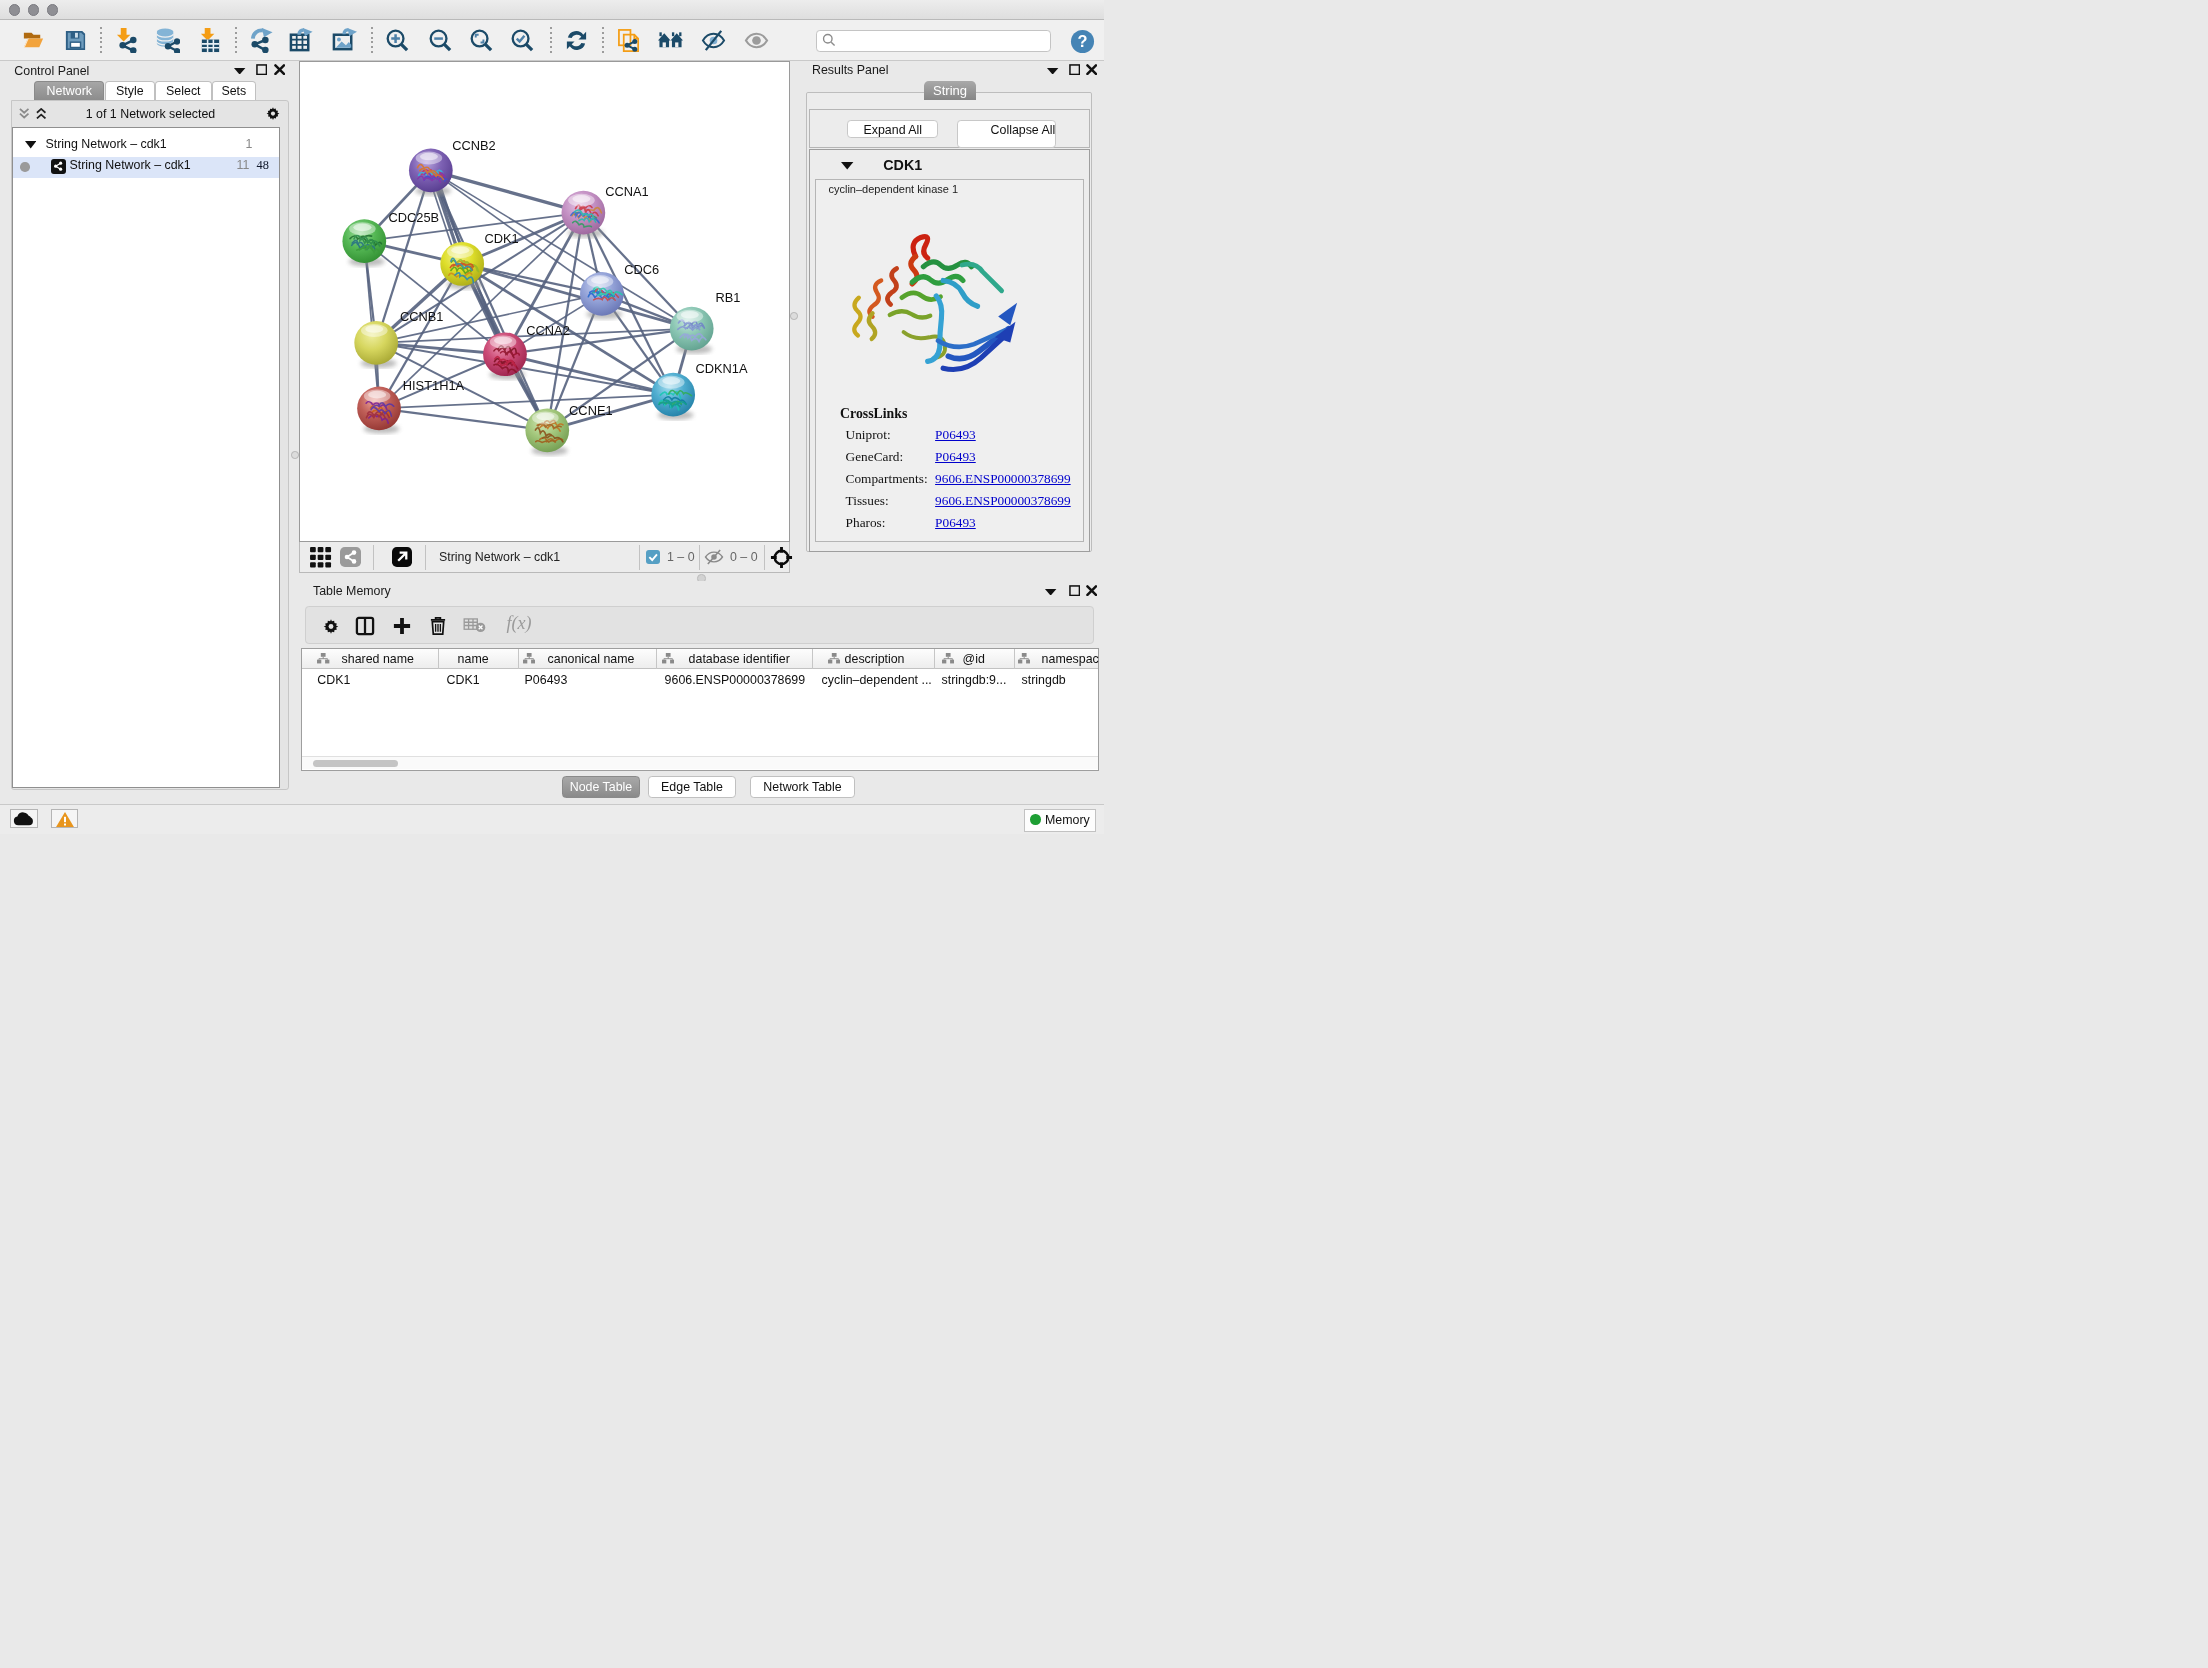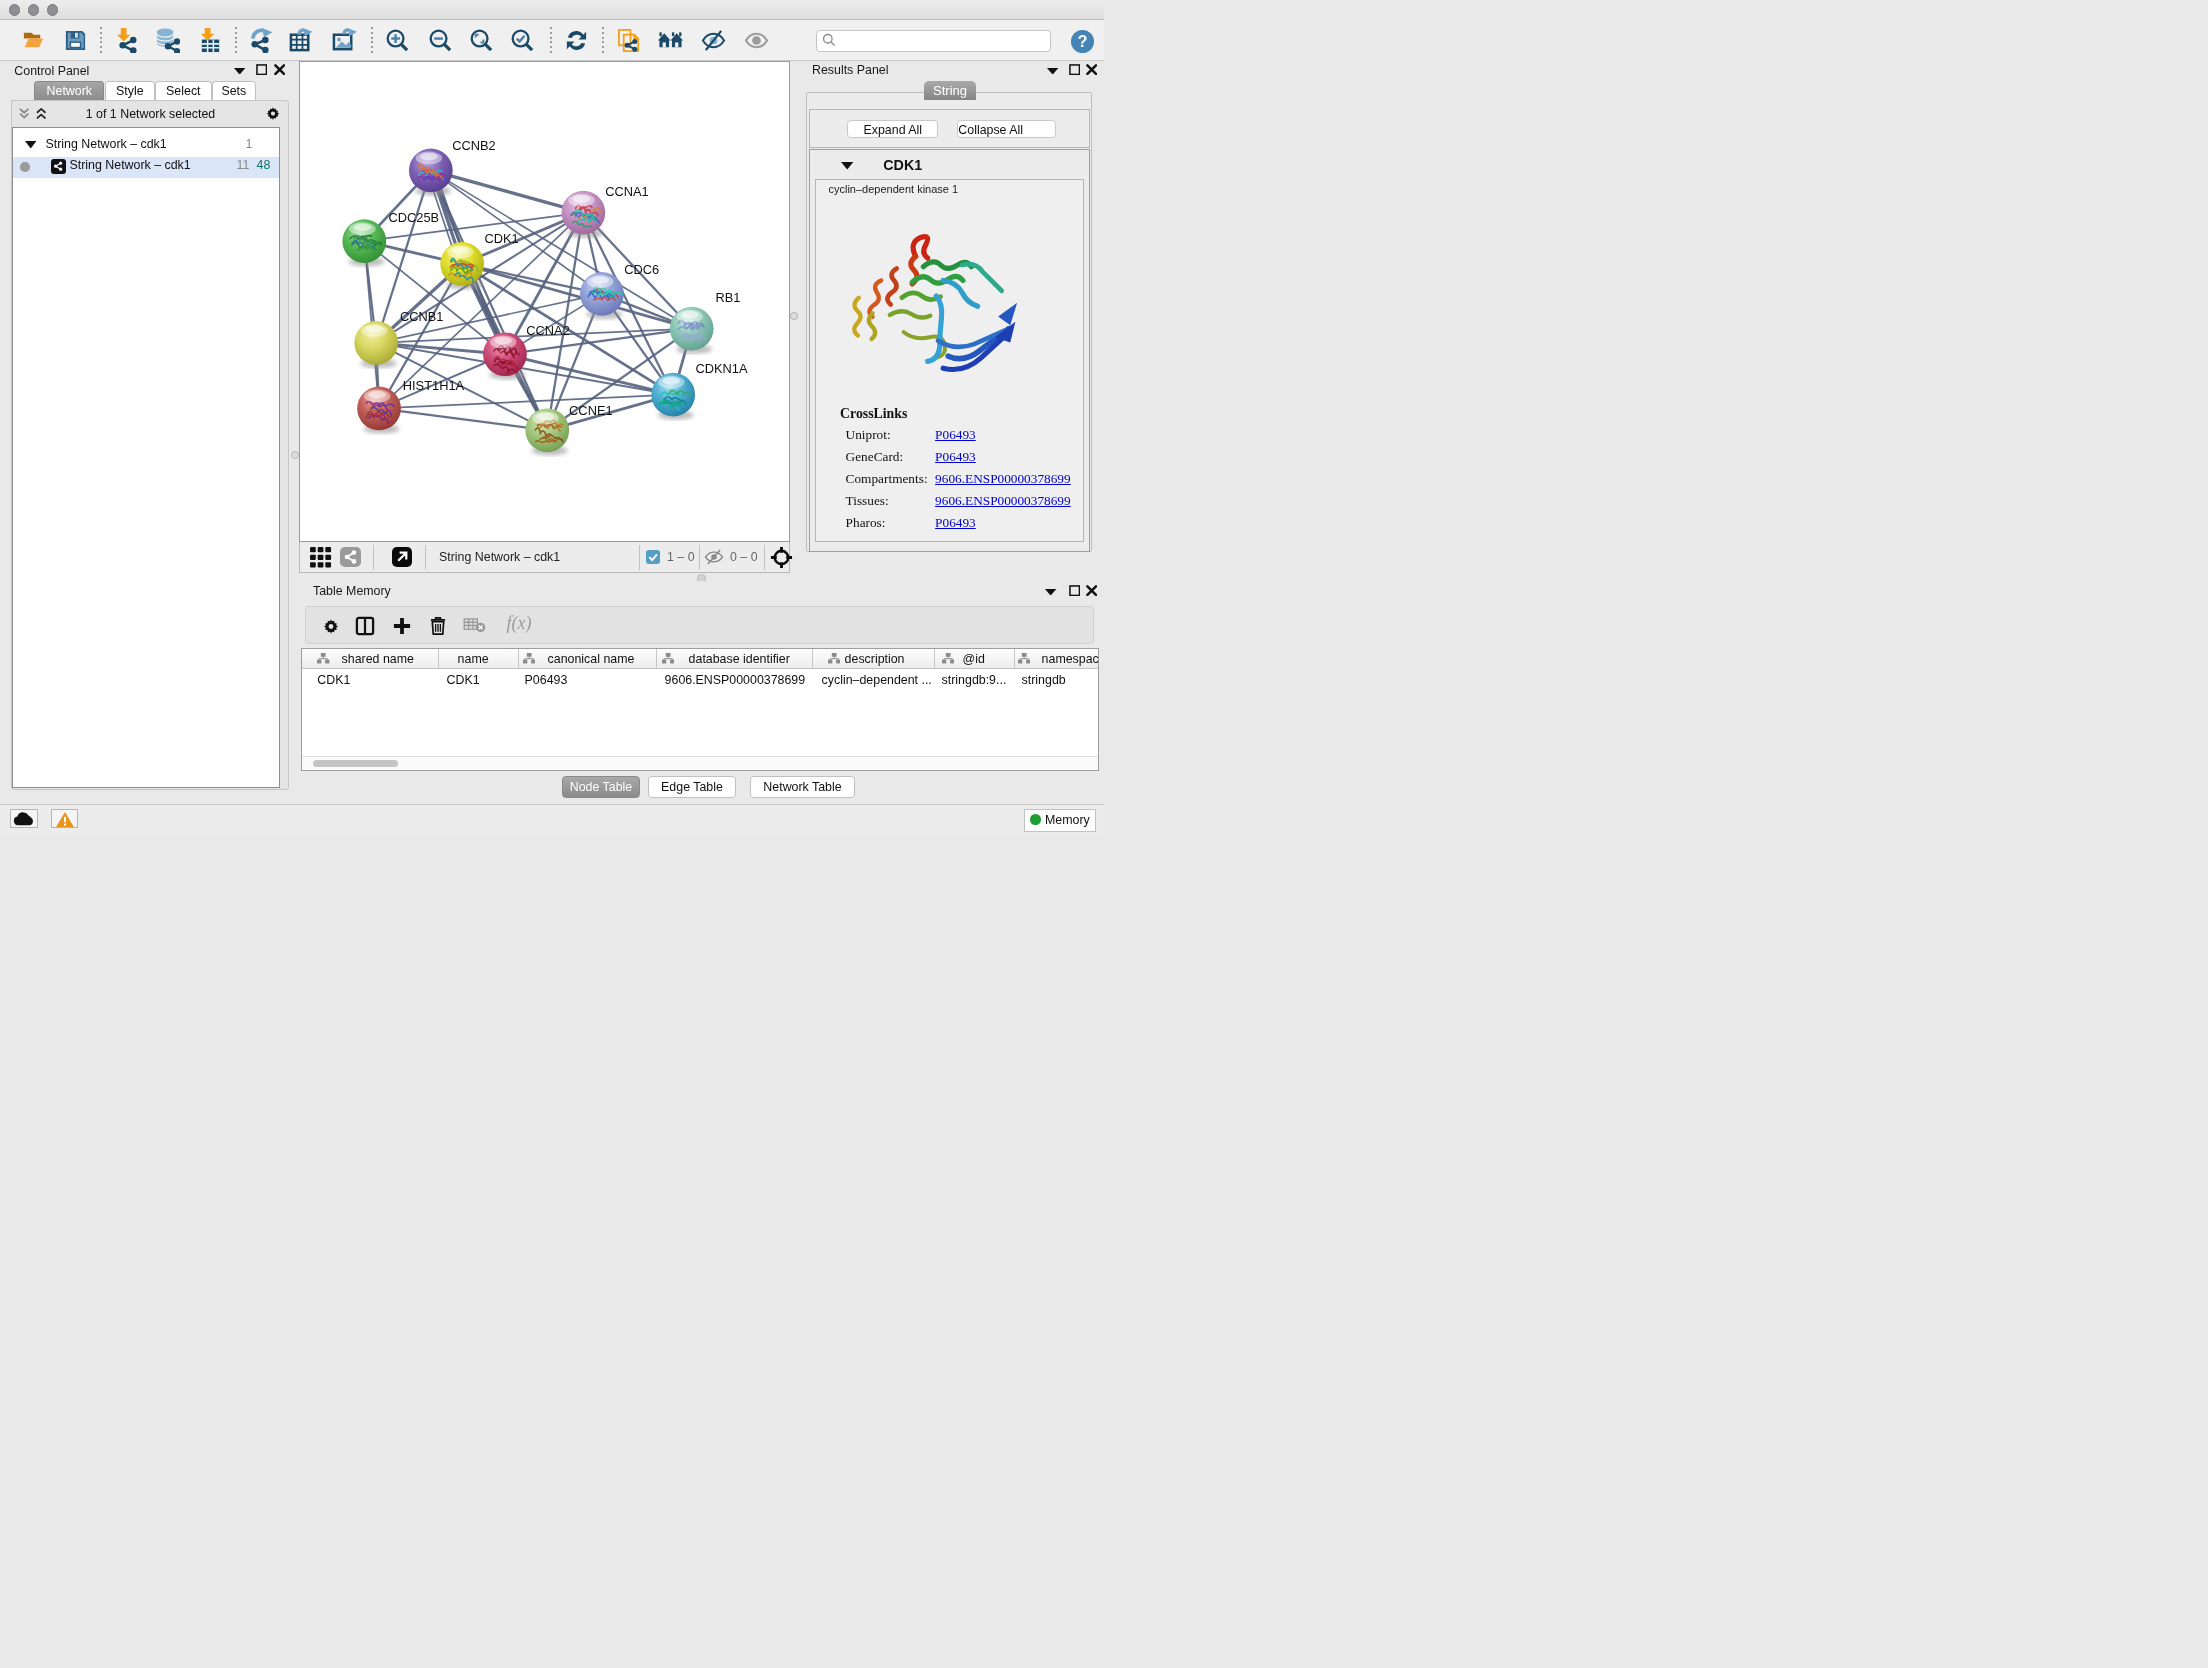--- a/index.html
+++ b/index.html
@@ -234,21 +234,21 @@
         <div class="abs" style="left:38px;top:2.9px;width:14.3px;height:14.3px;background:#111;border-radius:2.9px;"><svg width="14.3" height="14.3" viewBox="0 0 20 20">
               <g fill="#fff">
                 <circle cx="6.5" cy="10" r="2.2"></circle>
                 <circle cx="13.5" cy="5.8" r="2.2"></circle>
                 <circle cx="13.5" cy="14.2" r="2.2"></circle>
                 <path d="M6.5 10l7-4.2m-7 4.2 7 4.2" stroke="#fff" stroke-width="1.7"></path>
               </g>
             </svg></div>
         <div class="abs" style="left:56px;top:1.9px;font-size:12.4px;color:#111;">String Network – cdk1</div>
         <div class="abs" style="left:223px;top:1.9px;font-size:12.4px;color:#888;">11</div>
-        <div class="abs" style="left:243px;top:1.9px;font-size:12.4px;color:#0f766e;">48</div>
+        <div class="abs" style="left:243px;top:1.9px;font-size:12.4px;color:#0f172a;font-family:Liberation Serif, serif;">48</div>
       </div>
     </div>
   </div>
 </div>
 <div class="abs" id="netcanvas">
 <svg width="493" height="479" viewBox="0 0 518 504" style="position:absolute;left:-3.8px;top:0">
 <defs>
 <radialGradient id="gB2" cx="40%" cy="32%" r="75%">
           <stop offset="0%" stop-color="#b7a4dd"></stop>
           <stop offset="45%" stop-color="#7e62b4"></stop>
@@ -601,21 +601,21 @@
   <svg class="abs" style="left:274px;top:2.9px" width="11.4" height="11.4" viewBox="0 0 12 12">
       <rect x="1" y="1" width="10" height="10" fill="none" stroke="#111" stroke-width="1.6"></rect>
     </svg>
   <svg class="abs" style="left:291px;top:2.9px" width="11.4" height="11.4" viewBox="0 0 12 12">
       <path d="M1.5 1.5 10.5 10.5M10.5 1.5 1.5 10.5" stroke="#111" stroke-width="2.6" stroke-linecap="round"></path>
     </svg>
   <div class="abs" style="left:11.4px;top:31px;width:286px;height:460px;background:#ececec;border:1px solid #bdbdbd;border-radius:1.9px;"></div>
   <div class="abs" style="left:129px;top:20px;width:52px;height:19px;background:linear-gradient(#a9a9a9,#868686);border-radius:4.8px 4.8px 0 0;color:#fff;font-size:13px;text-align:center;line-height:19px;">String</div>
   <div class="abs" style="left:14.3px;top:48px;width:281px;height:39px;background:#ececec;border:1px solid #b5b5b5;">
     <div class="abs" style="left:37px;top:9.5px;width:91px;height:18px;background:#fff;border:1px solid #c8c8c8;border-radius:3.8px;font-size:12.4px;text-align:center;line-height:18px;color:#111;">Expand All</div>
-    <div class="abs" style="left:147px;top:9.5px;width:99px;height:18px;background:#fff;border:1px solid #c8c8c8;border-radius:3.8px;font-size:12.4px;text-align:left;line-height:18px;color:#111;">Collapse All</div>
+    <div class="abs" style="left:147px;top:9.5px;width:99px;height:28px;background:#fff;border:1px solid #c8c8c8;border-radius:3.8px;font-size:12.4px;text-align:right;line-height:18px;color:#111;">Collapse All</div>
   </div>
   <div class="abs" style="left:14.3px;top:88px;width:281px;height:403px;background:#ececec;border:1px solid #9e9e9e;">
     <svg class="abs" style="left:31px;top:12.4px" width="12.4" height="7.6" viewBox="0 0 13 8">
         <path d="M0 0h13L6.5 8z" fill="#111"></path>
       </svg>
     <div class="abs" style="left:73px;top:6.7px;font-size:14.3px;font-weight:bold;color:#111;">CDK1</div>
     <div class="abs" style="left:4.8px;top:28.5px;width:269px;height:363px;background:#efefef;border:1px solid #b5b5b5;">
       <div class="abs" style="left:12.4px;top:3.8px;font-size:11px;color:#222;">cyclin–dependent kinase 1</div>
       <svg class="abs" style="left:17px;top:48px" width="185" height="160" viewBox="0 0 215 180">
         <g fill="none" stroke-linecap="round">

